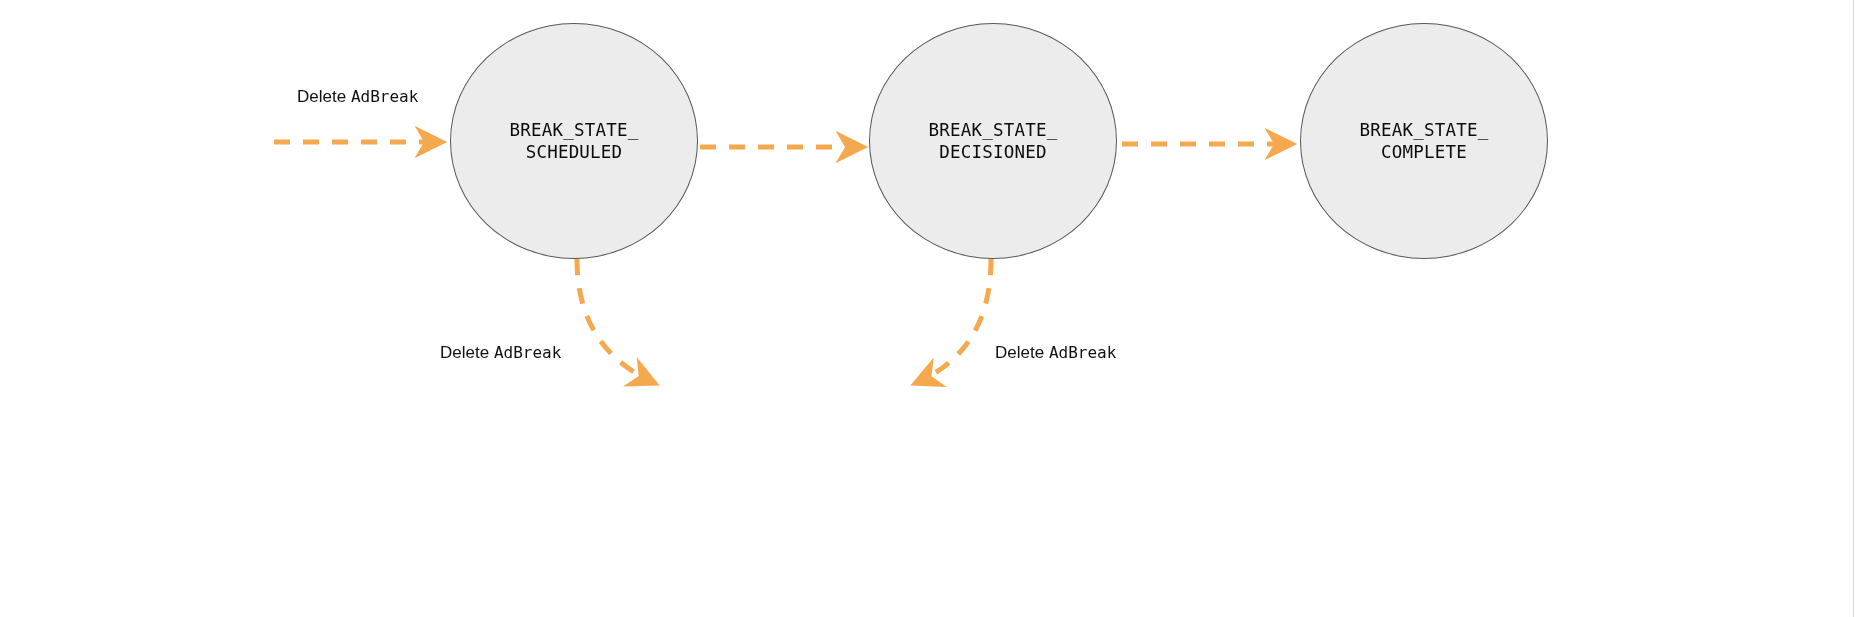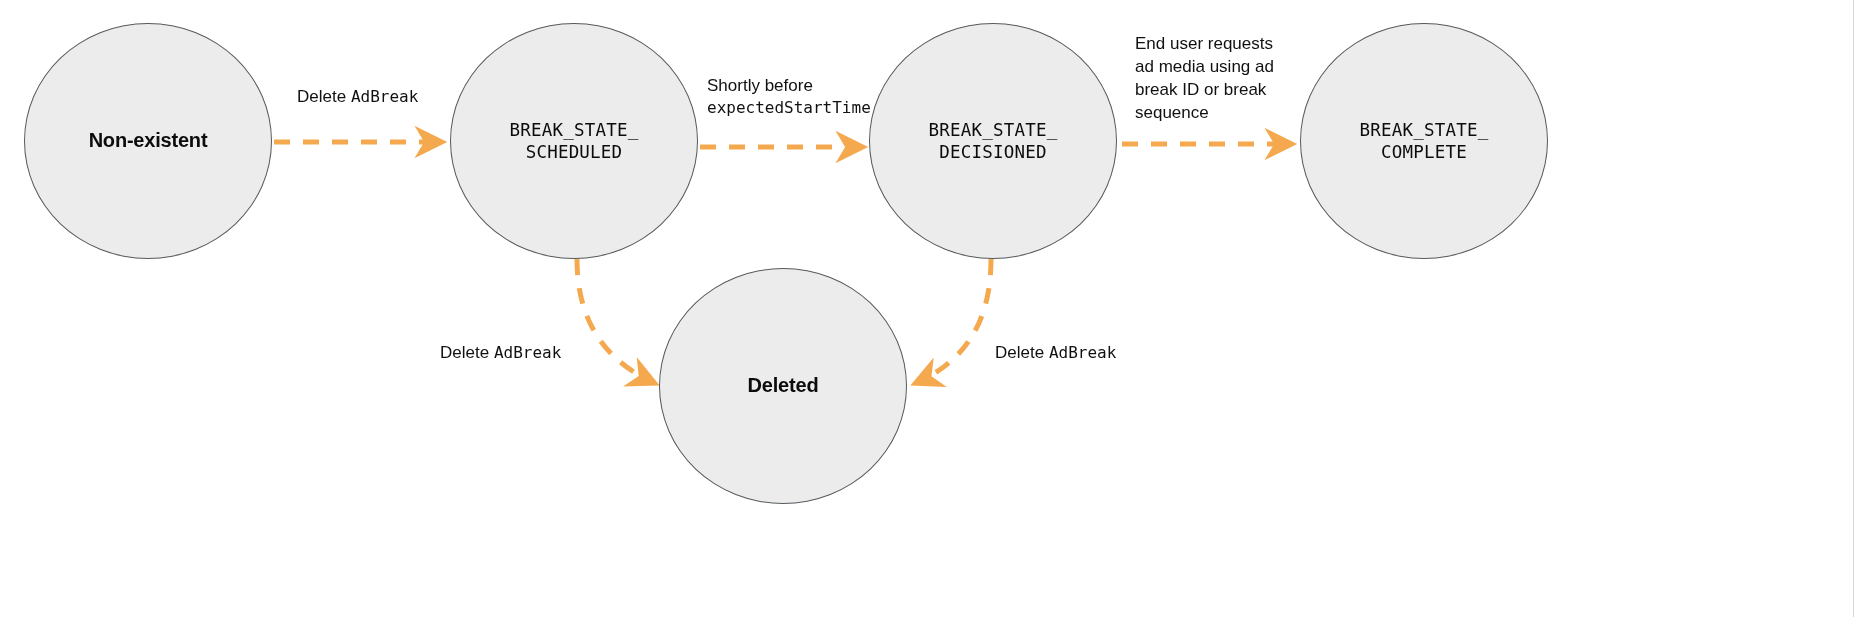--- a/index.html
+++ b/index.html
@@ -103,60 +103,44 @@
       <path d="M 1122 144 L 1291 144" fill="none" stroke="#f5a94e" stroke-width="5" stroke-dasharray="16 13" stroke-linecap="butt" marker-end="url(#arrow-orange)"></path>
     </g>
     <g>
       <path d="M 577 259 C 577 318, 602 359, 654 383" fill="none" stroke="#f5a94e" stroke-width="5" stroke-dasharray="16 13" stroke-linecap="butt" marker-end="url(#arrow-orange)"></path>
     </g>
     <g>
       <path d="M 991 259 C 991 318, 968 360, 916 383" fill="none" stroke="#f5a94e" stroke-width="5" stroke-dasharray="16 13" stroke-linecap="butt" marker-end="url(#arrow-orange)"></path>
     </g>
   </svg>
 
-  <div class="node" style="left:24px; top:23px; width:248px; height:236px;">
-    <span class="node-label sans">Non-existent</span>
-  </div>
 
   <div class="node" style="left:450px; top:23px; width:248px; height:236px;">
     <span class="node-label mono">BREAK_STATE_
 SCHEDULED</span>
   </div>
 
   <div class="node" style="left:869px; top:23px; width:248px; height:236px;">
     <span class="node-label mono">BREAK_STATE_
 DECISIONED</span>
   </div>
 
   <div class="node" style="left:1300px; top:23px; width:248px; height:236px;">
     <span class="node-label mono">BREAK_STATE_
 COMPLETE</span>
   </div>
 
-  <div class="node" style="left:659px; top:268px; width:248px; height:236px;">
-    <span class="node-label sans">Deleted</span>
-  </div>
 
   <div class="edge-label" style="left:297px; top:86px;">
     <span class="lbl-line">
       <span class="sans-part">Delete </span><span class="mono-part">AdBreak</span>
     </span>
   </div>
 
-  <div class="edge-label" style="left:707px; top:75px;">
-    <span class="lbl-line sans-part">Shortly before</span>
-    <span class="lbl-line mono-part">expectedStartTime</span>
-  </div>
 
-  <div class="edge-label" style="left:1135px; top:32px; line-height:1.36;">
-    <span class="lbl-line sans-part">End user requests</span>
-    <span class="lbl-line sans-part">ad media using ad</span>
-    <span class="lbl-line sans-part">break ID or break</span>
-    <span class="lbl-line sans-part">sequence</span>
-  </div>
 
   <div class="edge-label" style="left:440px; top:342px;">
     <span class="lbl-line">
       <span class="sans-part">Delete </span><span class="mono-part">AdBreak</span>
     </span>
   </div>
 
   <div class="edge-label" style="left:995px; top:342px;">
     <span class="lbl-line">
       <span class="sans-part">Delete </span><span class="mono-part">AdBreak</span>

